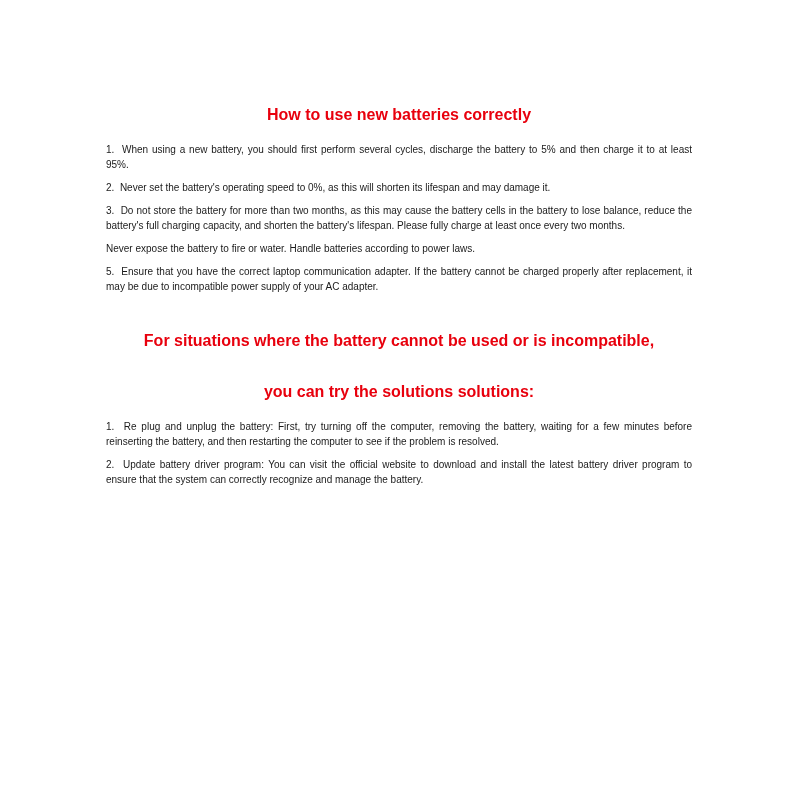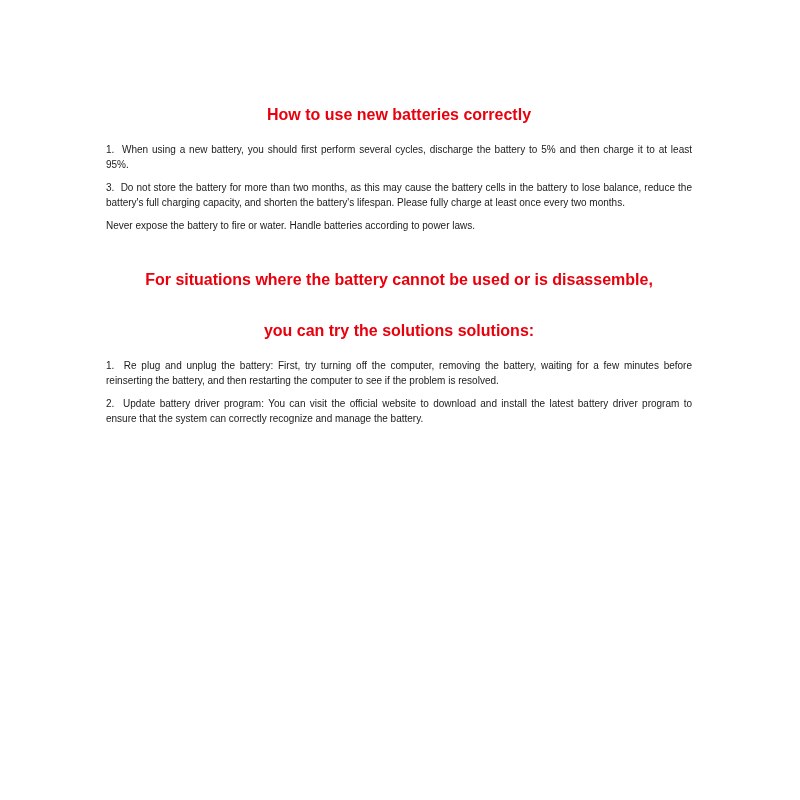--- a/index.html
+++ b/index.html
@@ -45,28 +45,30 @@
 </style>
 </head>
 <body>
 
 <div class="page">
 
   <h1 class="section-title">How to use new batteries correctly</h1>
 
   <p class="body-para">1.&nbsp; When using a new battery, you should first perform several cycles, discharge the battery to 5% and then charge it to at least 95%.</p>
 
+  <p class="body-para">2.&nbsp; Never set the battery's operating speed to 0%, as this will shorten its lifespan and may damage it.</p>
 
   <p class="body-para">3.&nbsp; Do not store the battery for more than two months, as this may cause the battery cells in the battery to lose balance, reduce the battery's full charging capacity, and shorten the battery's lifespan. Please fully charge at least once every two months.</p>
 
 
   <p class="body-para">Never expose the battery to fire or water. Handle batteries according to power laws.</p>
 
+  <p class="body-para">5.&nbsp; Ensure that you have the correct laptop communication adapter. If the battery cannot be charged properly after replacement, it may be due to incompatible power supply of your AC adapter.</p>
 
-  <h2 class="section-title second">For situations where the battery cannot be used or is disassemble,</h2>
+  <h2 class="section-title second">For situations where the battery cannot be used or is incompatible,</h2>
 
   <h2 class="section-title third">you can try the solutions solutions:</h2>
 
   <p class="body-para">1.&nbsp; Re plug and unplug the battery: First, try turning off the computer, removing the battery, waiting for a few minutes before reinserting the battery, and then restarting the computer to see if the problem is resolved.</p>
 
   <p class="body-para">2.&nbsp; Update battery driver program: You can visit the official website to download and install the latest battery driver program to ensure that the system can correctly recognize and manage the battery.</p>
 
 
 </div>
 

